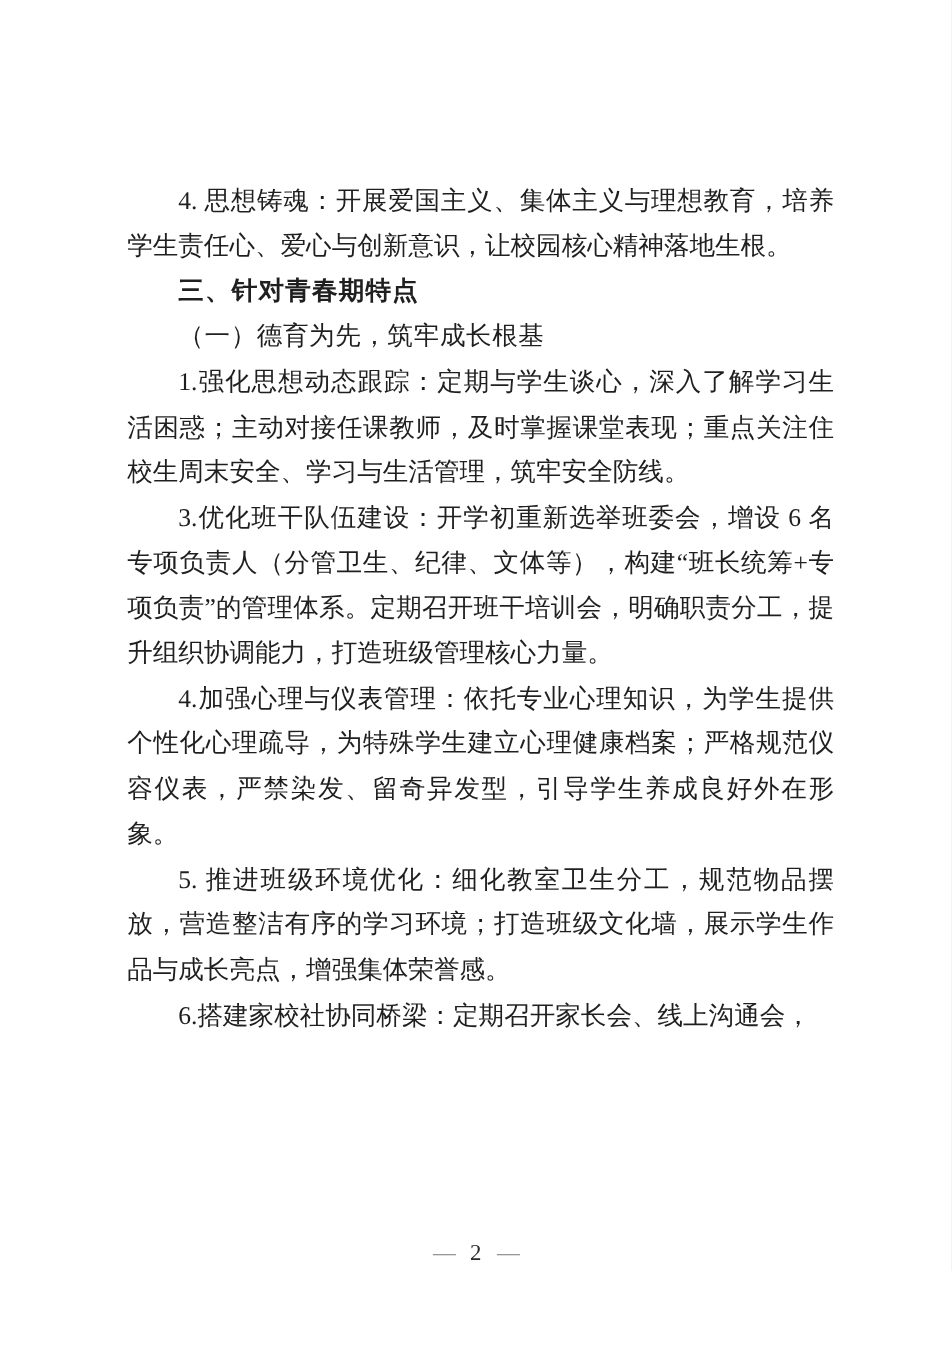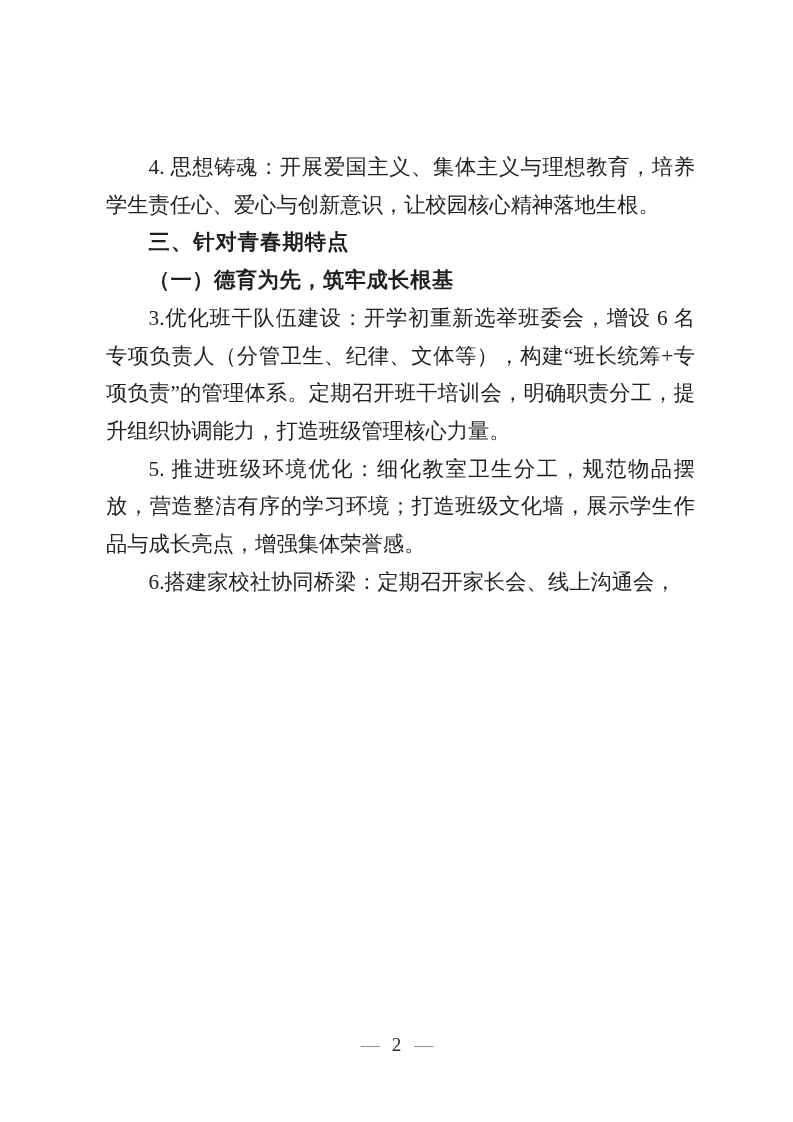--- a/index.html
+++ b/index.html
@@ -29,21 +29,21 @@
   .content p {
     margin: 0;
     padding: 0;
     text-indent: 2em;
   }
   .content p.heading1 {
     font-weight: 700;
     letter-spacing: 1px;
   }
   .content p.heading2 {
-    font-weight: 700;
+    font-weight: 400;
     letter-spacing: 0.5px;
   }
   .footer {
     position: absolute;
     left: 0;
     top: 1034px;
     width: 100%;
     text-align: center;
     font-size: 19px;
     color: #2a2a2a;
@@ -56,20 +56,22 @@
 </style>
 </head>
 <body>
 
 <div class="page">
   <div class="content">
 
   <p class="body">4. 思想铸魂：开展爱国主义、集体主义与理想教育，培养学生责任心、爱心与创新意识，让校园核心精神落地生根。</p>
       <p class="heading1">三、针对青春期特点</p>
       <p class="heading2">（一）德育为先，筑牢成长根基</p>
+      <p class="body">1.强化思想动态跟踪：定期与学生谈心，深入了解学习生活困惑；主动对接任课教师，及时掌握课堂表现；重点关注住校生周末安全、学习与生活管理，筑牢安全防线。</p>
       <p class="body">3.优化班干队伍建设：开学初重新选举班委会，增设 6 名专项负责人（分管卫生、纪律、文体等），构建“班长统筹+专项负责”的管理体系。定期召开班干培训会，明确职责分工，提升组织协调能力，打造班级管理核心力量。</p>
+      <p class="body">4.加强心理与仪表管理：依托专业心理知识，为学生提供个性化心理疏导，为特殊学生建立心理健康档案；严格规范仪容仪表，严禁染发、留奇异发型，引导学生养成良好外在形象。</p>
       <p class="body">5. 推进班级环境优化：细化教室卫生分工，规范物品摆放，营造整洁有序的学习环境；打造班级文化墙，展示学生作品与成长亮点，增强集体荣誉感。</p>
       <p class="body">6.搭建家校社协同桥梁：定期召开家长会、线上沟通会，</p>
     </div>
   <div class="footer">
     <span class="dash">—</span><span>2</span><span class="dash">—</span>
   </div>
 </div>
 
 </body></html>

